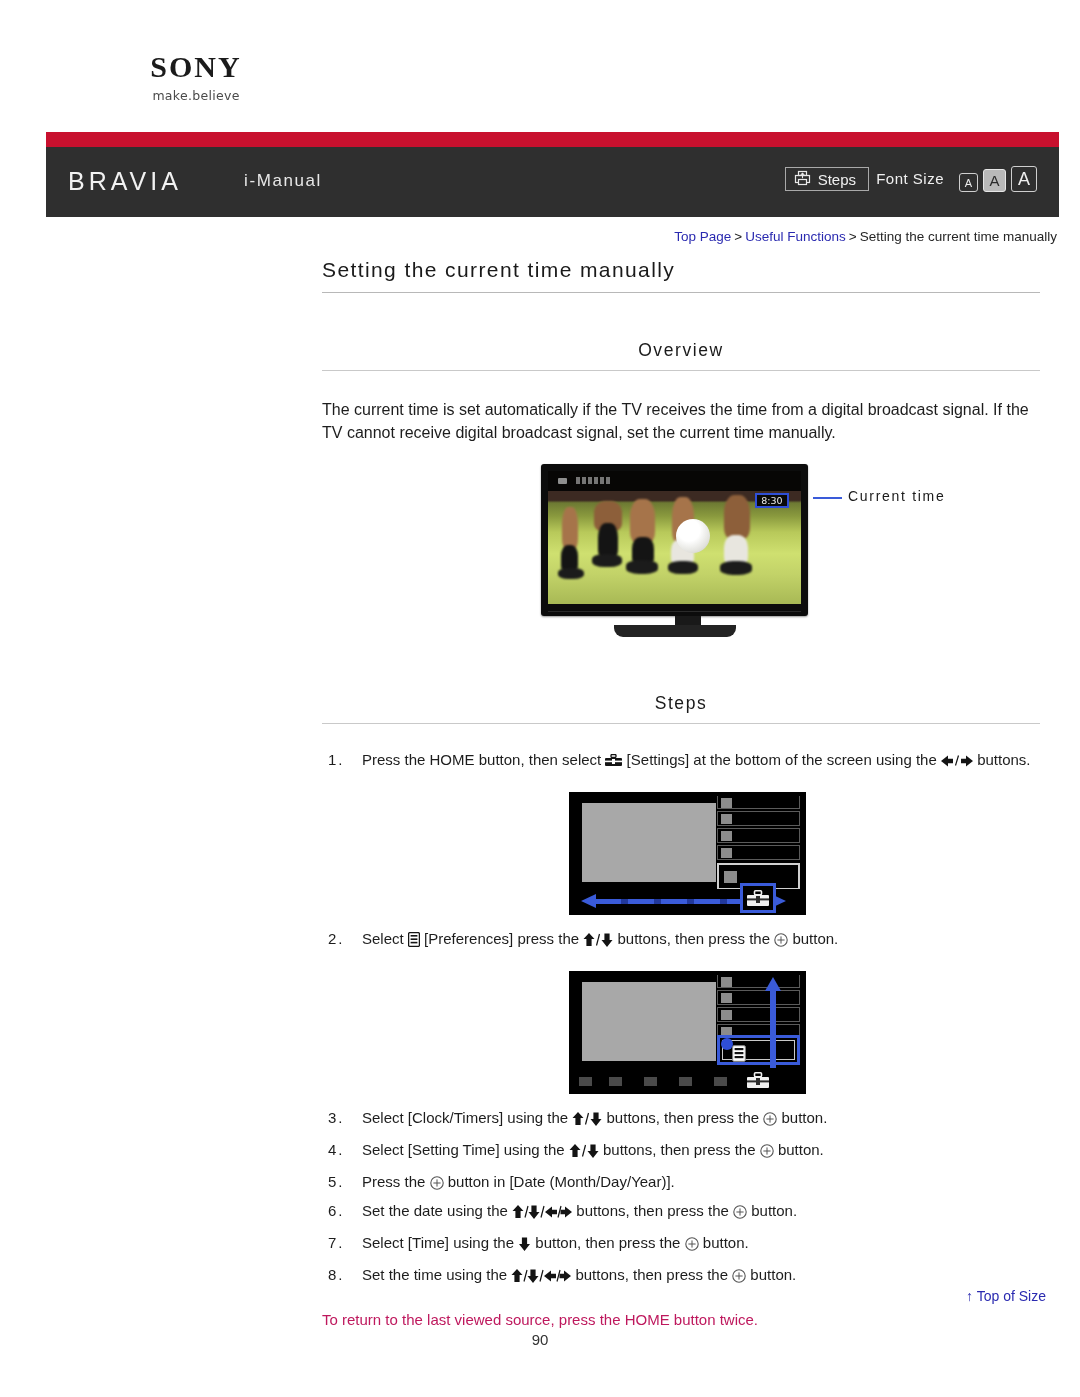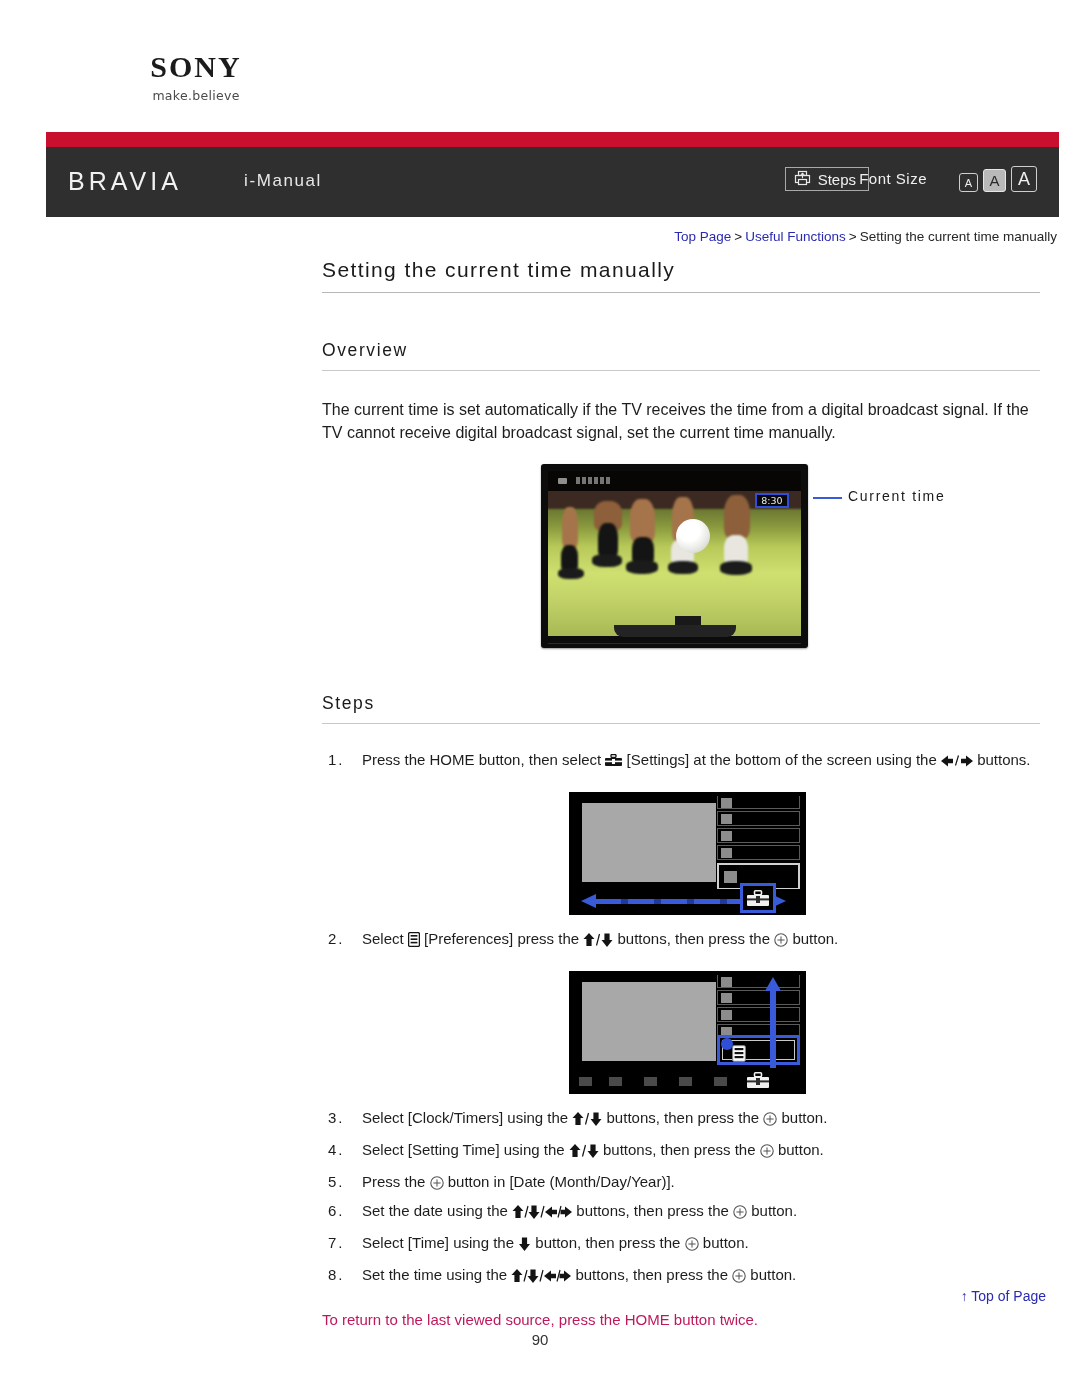--- a/index.html
+++ b/index.html
@@ -85,21 +85,21 @@
     color: #f0f0f0;
     font-size: 15px;
     display: flex;
     align-items: center;
     gap: 7px;
     box-sizing: border-box;
   }
   .print-icon { display: block; }
   .fontsize-label {
     position: absolute;
-    right: 132px;
+    right: 115px;
     top: 23px;
     font-size: 15px;
     color: #f0f0f0;
     letter-spacing: 0.5px;
   }
   .fs-group {
     position: absolute;
     right: 22px;
     top: 19px;
     display: flex;
@@ -155,40 +155,41 @@
     background: #b8b8b8;
     margin: 0;
   }
   .rule-thin { height: 1px; background: #c9c9c9; }
   h2.section {
     font-size: 17.5px;
     font-weight: 400;
     letter-spacing: 1.6px;
     margin: 47px 0 9px 0;
     color: #1a1a1a;
+    text-align: center;
   }
   p.body-text {
     font-size: 16px;
     line-height: 23px;
     margin: 27px 0 0 0;
     color: #1d1d1d;
   }
 
   
   .tv-figure {
     position: relative;
     margin-top: 20px;
     height: 182px;
   }
   .tv {
     position: absolute;
     left: 219px;
     top: 0;
     width: 267px;
-    height: 184px;
+    height: 152px;
     background: #0c0c0c;
     border-radius: 3px;
     box-shadow: 0 1px 2px rgba(0,0,0,.4);
   }
   .tv-screen {
     position: absolute;
     left: 7px; top: 7px; right: 7px; bottom: 12px;
     overflow: hidden;
     background: #000;
   }
@@ -833,16 +834,16 @@
           </svg>
       </span><span> button.</span>
     </div>
 
     <div class="closing-note">To return to the last viewed source, press the HOME button twice.</div>
   </div>
 </div>
 
 <div class="top-of-page">
   <span>↑</span>
-  <span>Top of Page</span>
+  <span>Top of Size</span>
 </div>
 
 <div class="page-no">90</div>
 
 </body></html>

